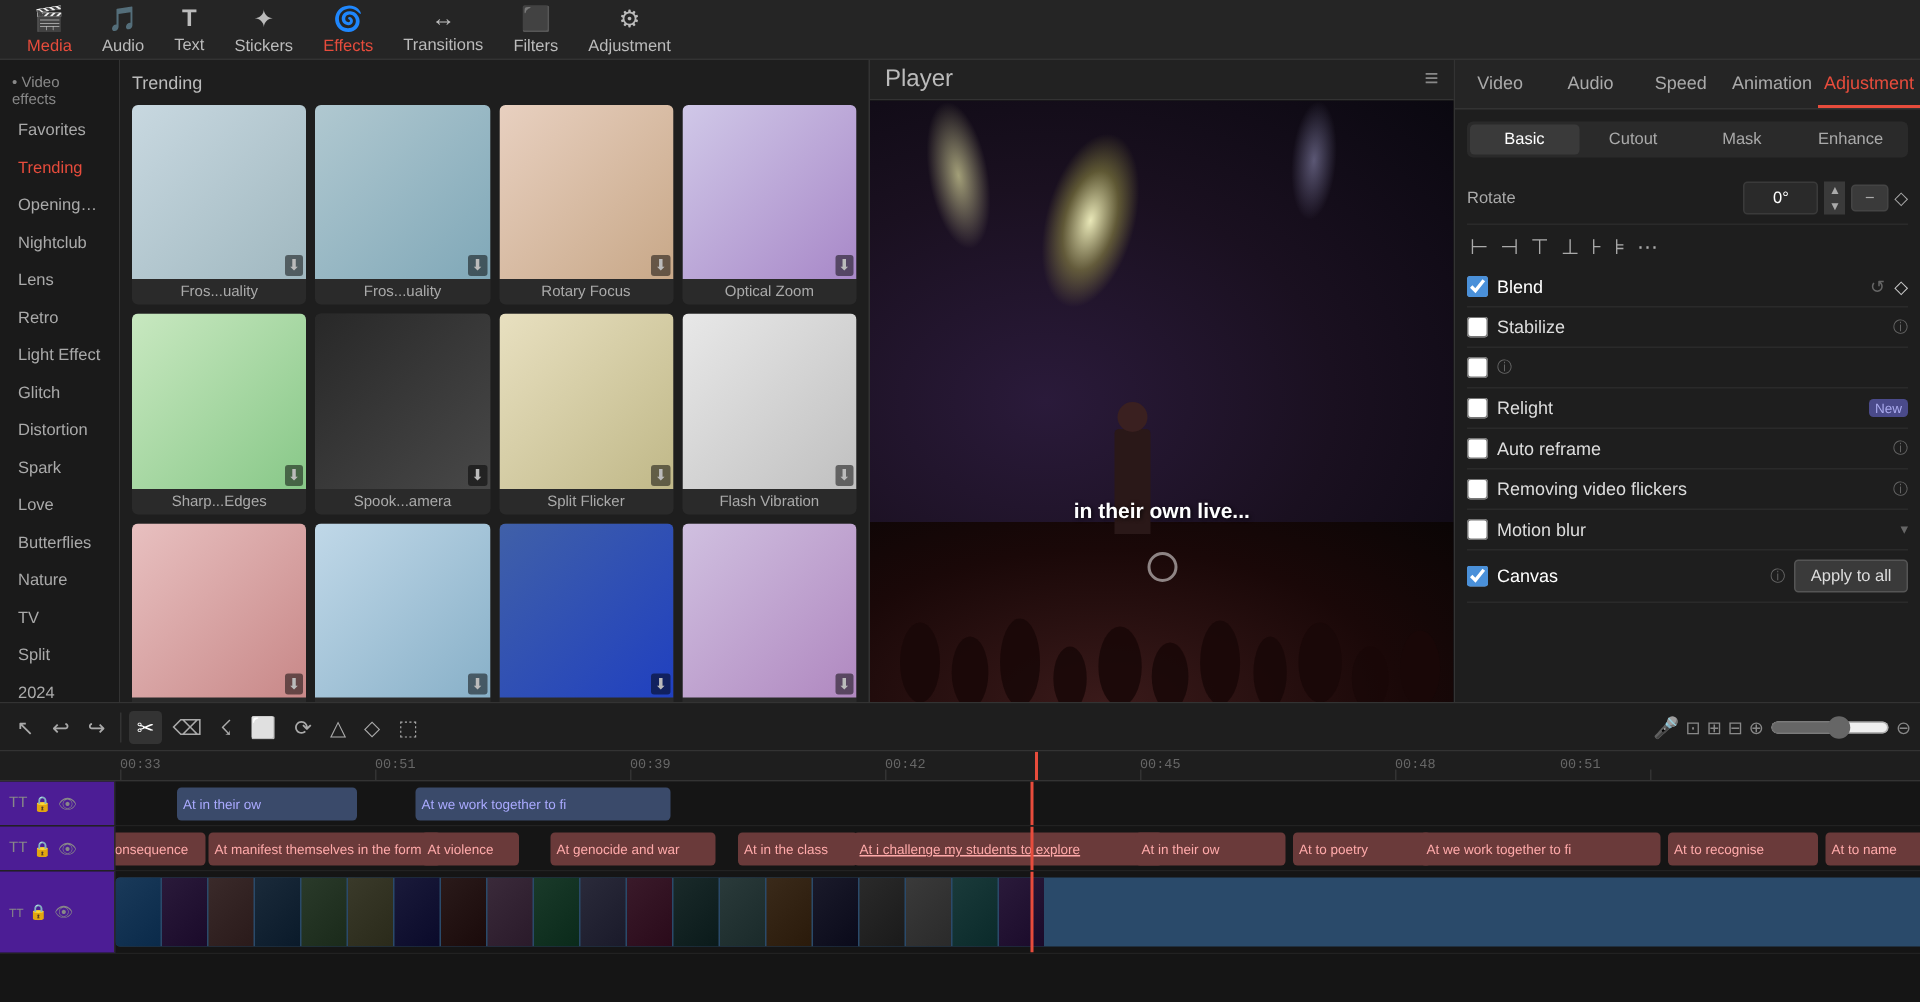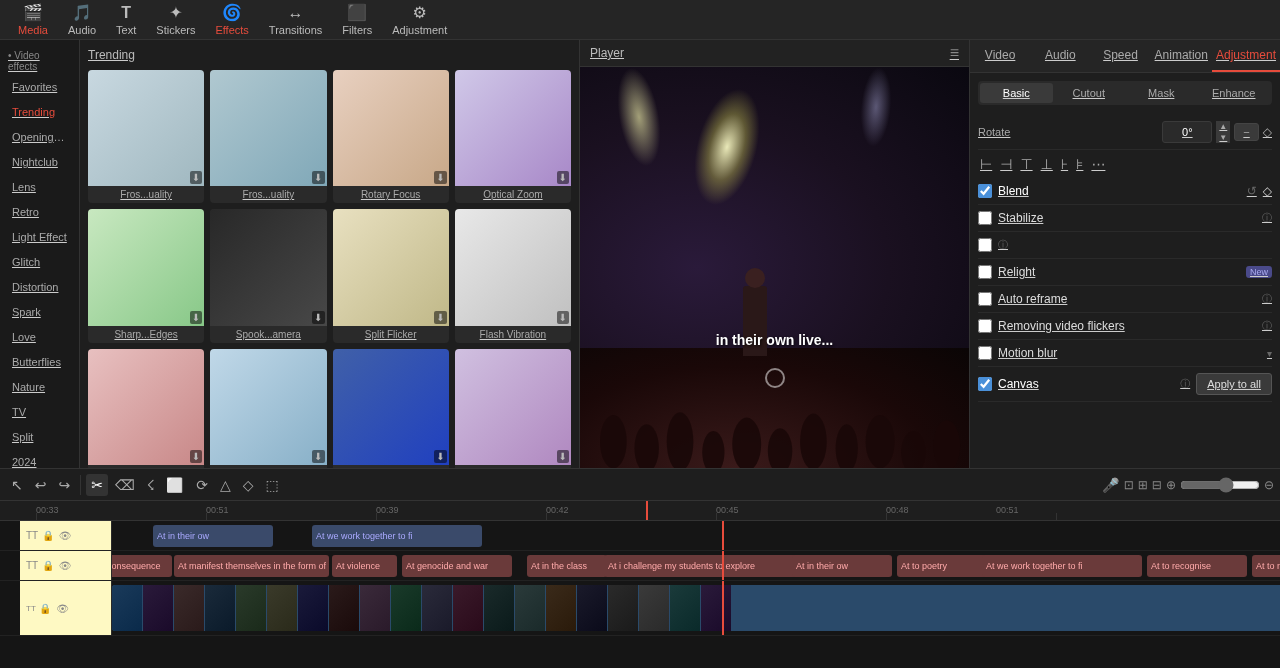--- a/index.html
+++ b/index.html
@@ -5,21 +5,21 @@
     * { box-sizing: border-box; margin: 0; padding: 0; }
     body { background: #1a1a1a; color: #ccc; font-family: 'Segoe UI', Arial, sans-serif; font-size: 12px; width: 1280px; height: 668px; overflow: hidden; display: flex; flex-direction: column; }
 
     
     .top-toolbar { display: flex; align-items: center; background: #252525; height: 40px; padding: 0 8px; border-bottom: 1px solid #333; flex-shrink: 0; }
     .toolbar-item { display: flex; flex-direction: column; align-items: center; justify-content: center; padding: 4px 10px; cursor: pointer; color: #bbb; font-size: 11px; gap: 2px; border-radius: 4px; }
     .toolbar-item.active { color: #e74c3c; }
     .toolbar-icon { font-size: 16px; }
 
     
-    .main-area { display: flex; flex: 1; overflow: hidden; text-decoration: underline; }
+    .main-area { display: flex; flex: 1; overflow: hidden; }
 
     
     .left-panel { width: 580px; display: flex; flex-shrink: 0; background: #1e1e1e; border-right: 1px solid #333; }
 
     
     .sidebar { width: 80px; background: #1a1a1a; border-right: 1px solid #333; padding: 6px 0; overflow-y: auto; }
     .sidebar-item { padding: 6px 8px; cursor: pointer; color: #aaa; font-size: 11px; white-space: nowrap; overflow: hidden; text-overflow: ellipsis; border-radius: 3px; margin: 1px 4px; }
     .sidebar-item.active { color: #e74c3c; }
     .sidebar-section-header { color: #888; font-size: 10px; padding: 4px 8px 2px; display: flex; align-items: center; gap: 2px; }
 
@@ -42,21 +42,21 @@
     .thumb-split { background: linear-gradient(135deg, #e8e0c0, #c0b888); }
     .thumb-flash { background: linear-gradient(135deg, #e8e8e8, #c0c0c0); }
     .thumb-xmas { background: linear-gradient(135deg, #e8c0c0, #c88888); }
     .thumb-dizzy { background: linear-gradient(135deg, #c0d8e8, #88b0c8); }
     .thumb-blur { background: linear-gradient(135deg, #4060a8, #2040c0); }
     .thumb-spect { background: linear-gradient(135deg, #d0c0e0, #b088c0); }
 
     
     .player-panel { flex: 1; display: flex; flex-direction: column; background: #1a1a1a; border-right: 1px solid #333; }
     .player-header { display: flex; align-items: center; justify-content: space-between; padding: 4px 10px; background: #222; border-bottom: 1px solid #333; }
-    .player-title { color: #bbb; font-size: 12px; }
+    .player-title { color: #bbb; font-size: 16px; }
     .player-video { flex: 1; background: #111; display: flex; align-items: center; justify-content: center; position: relative; overflow: hidden; }
     .video-scene { width: 100%; height: 100%; position: relative; overflow: hidden; }
     .scene-bg { width: 100%; height: 100%; background: radial-gradient(ellipse at 30% 50%, #2a1a3a 0%, #1a1020 50%, #0a0810 100%); }
     .scene-spotlight { position: absolute; top: 5%; left: 30%; width: 60px; height: 120px; background: radial-gradient(ellipse, rgba(255,255,200,0.9) 0%, rgba(255,255,100,0.3) 40%, transparent 70%); transform: rotate(15deg); }
     .scene-subtitle { position: absolute; bottom: 30%; left: 50%; transform: translateX(-50%); color: #fff; font-size: 14px; font-weight: bold; white-space: nowrap; text-shadow: 1px 1px 3px rgba(0,0,0,0.8); }
     .scene-circle { position: absolute; bottom: 20%; left: 50%; transform: translateX(-50%); width: 20px; height: 20px; border: 2px solid rgba(255,255,255,0.5); border-radius: 50%; }
     .player-controls { background: #222; padding: 4px 10px; display: flex; align-items: center; gap: 8px; }
     .time-display { color: #bbb; font-size: 11px; }
     .play-btn { color: #fff; font-size: 16px; cursor: pointer; padding: 0 8px; }
     .control-icons { display: flex; gap: 6px; color: #aaa; font-size: 14px; margin-left: auto; }
@@ -93,27 +93,27 @@
     
     .timeline { height: 200px; background: #151515; border-top: 1px solid #333; display: flex; flex-direction: column; overflow: hidden; }
     .timeline-toolbar { display: flex; align-items: center; background: #1e1e1e; height: 32px; padding: 0 6px; border-bottom: 1px solid #333; gap: 2px; flex-shrink: 0; }
     .tl-btn { background: none; border: none; color: #aaa; cursor: pointer; padding: 3px 5px; border-radius: 3px; font-size: 14px; display: flex; align-items: center; justify-content: center; }
     .tl-btn.active { background: #333; color: #fff; }
     .tl-separator { width: 1px; height: 20px; background: #333; margin: 0 3px; }
     .tl-spacer { flex: 1; }
     .tl-zoom { display: flex; align-items: center; gap: 4px; }
     .tl-zoom-slider { width: 80px; accent-color: #666; }
     .timeline-content { flex: 1; overflow: hidden; display: flex; flex-direction: column; }
-    .timeline-ruler { height: 20px; background: #1e1e1e; border-bottom: 1px solid #333; position: relative; overflow: hidden; display: flex; align-items: center; padding-left: 36px; flex-shrink: 0; }
+    .timeline-ruler { height: 20px; background: #1e1e1e; border-bottom: 1px solid #333; position: relative; overflow: hidden; display: flex; align-items: center; padding-left: 80px; flex-shrink: 0; font-family: Liberation Mono, monospace; }
     .ruler-mark { position: absolute; color: #666; font-size: 9px; top: 4px; }
     .ruler-line { position: absolute; bottom: 0; top: 12px; width: 1px; background: #333; }
     .timeline-tracks { flex: 1; overflow-y: auto; position: relative; }
     .track-row { display: flex; align-items: center; height: 30px; border-bottom: 1px solid #222; }
     .track-row.video-row { height: 55px; }
-    .track-controls { width: 92px; flex-shrink: 0; display: flex; align-items: center; gap: 4px; padding: 0 6px; background: #fef9c3; height: 100%; border-right: 1px solid #2a2a2a; margin-left: 20px; }
+    .track-controls { width: 77px; flex-shrink: 0; display: flex; align-items: center; gap: 4px; padding: 0 6px; background: #4c1d95; height: 100%; border-right: 1px solid #2a2a2a; }
     .track-icon { font-size: 10px; color: #888; }
     .track-area { flex: 1; position: relative; height: 100%; overflow: hidden; background: #151515; }
     .track-clip { position: absolute; height: 22px; top: 4px; border-radius: 3px; display: flex; align-items: center; padding: 0 4px; font-size: 9px; white-space: nowrap; overflow: hidden; cursor: pointer; }
     .clip-subtitle { background: #6a3a3a; color: #ffaaaa; }
     .clip-subtitle2 { background: #3a4a6a; color: #aaaaff; }
     .video-clip { position: absolute; height: 46px; top: 4px; background: #2a4a6a; border-radius: 3px; overflow: hidden; display: flex; }
     .video-clip-inner { display: flex; gap: 1px; }
     .video-frame { width: 30px; height: 46px; background: #1a3a5a; flex-shrink: 0; }
     .playhead { position: absolute; top: 0; bottom: 0; width: 2px; background: #e74c3c; z-index: 10; }
     .playhead::before { content: '▼'; color: #e74c3c; position: absolute; top: -12px; left: -6px; font-size: 12px; }
@@ -465,24 +465,24 @@
 
       <div class="track-row">
         <div class="track-controls">
           <span class="track-icon">TT</span>
           <span class="track-icon">🔒</span>
           <span class="track-icon">👁</span>
         </div>
         <div class="track-area" style="position:relative;">
           <div class="track-clip clip-subtitle" style="left:-20px;width:80px;">At consequence</div>
           <div class="track-clip clip-subtitle" style="left:62px;width:155px;">At manifest themselves in the form of</div>
-          <div class="track-clip clip-subtitle" style="left:220px;width:65px;">At violence</div>
+          <div class="track-clip clip-subtitle" style="left:204px;width:65px;">At violence</div>
           <div class="track-clip clip-subtitle" style="left:290px;width:110px;">At genocide and war</div>
           <div class="track-clip clip-subtitle" style="left:415px;width:80px;">At in the class</div>
-          <div class="track-clip clip-subtitle" style="left:492px;width:206px;">At i challenge my students to explore</div>
+          <div class="track-clip clip-subtitle" style="left:492px;width:206px;text-decoration:underline;">At i challenge my students to explore</div>
           <div class="track-clip clip-subtitle" style="left:680px;width:100px;">At in their ow</div>
           <div class="track-clip clip-subtitle" style="left:785px;width:92px;">At to poetry</div>
           <div class="track-clip clip-subtitle" style="left:870px;width:160px;">At we work together to fi</div>
           <div class="track-clip clip-subtitle" style="left:1035px;width:100px;">At to recognise</div>
           <div class="track-clip clip-subtitle" style="left:1140px;width:75px;">At to name</div>
 
           <div class="playhead" style="left:610px;"></div>
         </div>
       </div>
 

